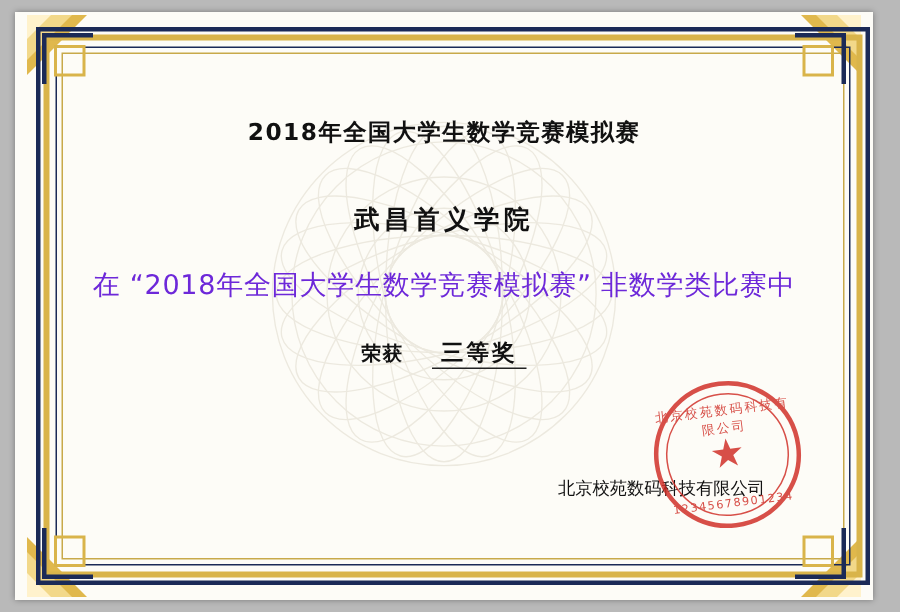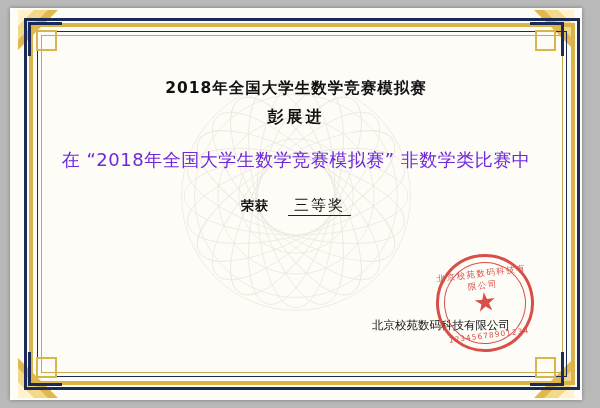--- a/index.html
+++ b/index.html
@@ -129,21 +129,21 @@
   }
   .award-line{
     margin-top:24px;
     font-size:13px;
     color:#111;
     font-family:"DejaVu Sans", sans-serif;
     letter-spacing:1px;
   }
   .award-label{margin-right:14px;font-weight:bold;}
   .award-value{
-    font-size:15px;font-weight:normal;letter-spacing:2px;
+    font-size:15px;font-weight:bold;letter-spacing:2px;
     border-bottom:1px solid #222;padding:0 6px 1px 6px;
   }
   .issuer{
     position:absolute;
     right:72px;bottom:66px;
     text-align:right;
     font-size:11.5px;
     color:#111;
     font-family:"DejaVu Sans", sans-serif;
     line-height:17px;
@@ -246,22 +246,22 @@
           <ellipse cx="100" cy="100" rx="86" ry="30" transform="rotate(150 100 100)"></ellipse>
           <ellipse cx="100" cy="100" rx="86" ry="30" transform="rotate(165 100 100)"></ellipse>
         </g>
       </g>
     </svg>
 
     <div class="content">
       <div class="subtitle">2018年全国大学生数学竞赛模拟赛</div>
 
 
-
-      <div class="recipient-name">彭展进</div>
+      <div class="recipient-org">武昌首义学院</div>
+
 
       <div class="body-line">在 “2018年全国大学生数学竞赛模拟赛” 非数学类比赛中</div>
 
       <div class="award-line">
         <span class="award-label">荣获</span>
         <span class="award-value">三等奖</span>
       </div>
     </div>
 
     <div class="issuer">

